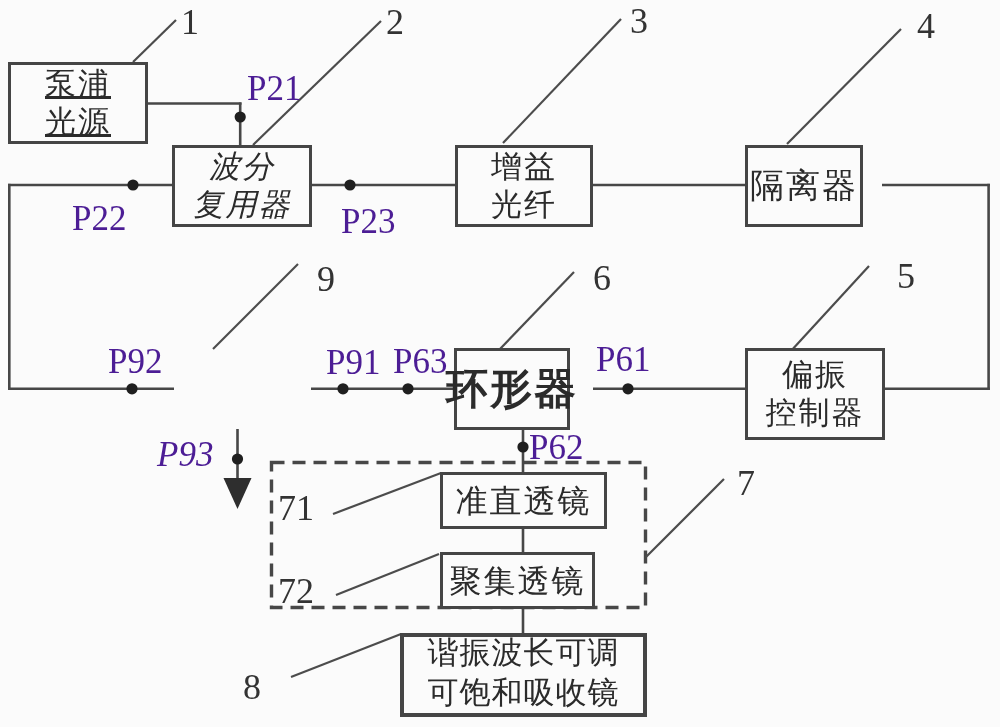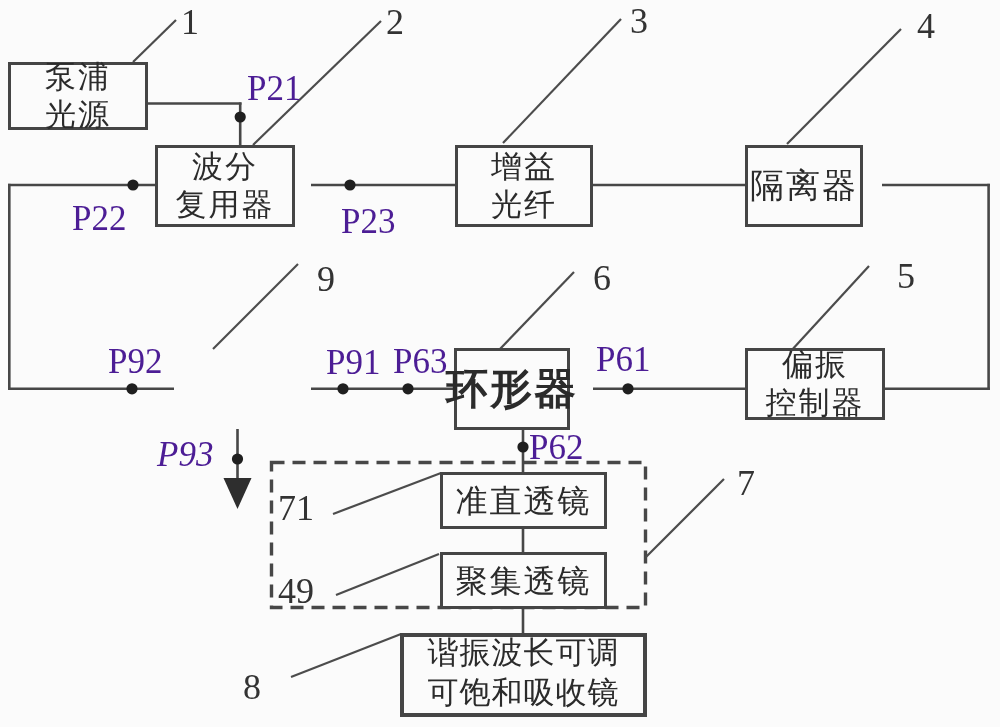--- a/index.html
+++ b/index.html
@@ -29,29 +29,29 @@
     align-items:center;
     justify-content:center;
     text-align:center;
     font-size:31px;
     line-height:38px;
     letter-spacing:2px;
     color:#2b2b2b;
     z-index:2;
   }
   .box .bl{white-space:nowrap;}
-  #pump-box{left:8px;top:62px;width:140px;height:68px;}
-  #wdm-box{left:155px;top:145px;width:140px;height:82px;}
+  #pump-box{left:8px;top:62px;width:140px;height:82px;text-decoration:underline;}
+  #wdm-box{left:172px;top:145px;width:140px;height:82px;font-style:italic;}
   #gain-box{left:455px;top:145px;width:138px;height:82px;justify-content:flex-end;}
   #isolator-box{left:745px;top:145px;width:118px;height:82px;font-size:34px;}
-  #polctrl-box{left:745px;top:348px;width:140px;height:72px;}
+  #polctrl-box{left:745px;top:348px;width:140px;height:92px;}
   #circulator-box{left:454px;top:348px;width:116px;height:82px;font-size:42px;font-weight:bold;}
   #coupler-box{left:172px;top:348px;width:140px;height:82px;font-size:33px;}
   #collimating-box{left:440px;top:472px;width:167px;height:57px;font-size:32px;border-width:3px;}
-  #focusing-box{left:440px;top:552px;width:167px;height:57px;font-size:32px;border-width:3px;}
+  #focusing-box{left:440px;top:552px;width:155px;height:57px;font-size:32px;border-width:3px;}
   #samirror-box{left:400px;top:633px;width:247px;height:84px;font-size:31px;line-height:40px;letter-spacing:1px;border-width:4px;font-family:Liberation Mono, monospace;}
   .ref{
     position:absolute;
     font-size:36px;
     line-height:1.0;
     color:#333;
     z-index:3;
   }
   .port{
     position:absolute;
@@ -169,21 +169,21 @@
 
   <div class="ref" id="ref-1">1</div>
   <div class="ref" id="ref-2">2</div>
   <div class="ref" id="ref-3">3</div>
   <div class="ref" id="ref-4">4</div>
   <div class="ref" id="ref-5">5</div>
   <div class="ref" id="ref-6">6</div>
   <div class="ref" id="ref-9">9</div>
   <div class="ref" id="ref-7">7</div>
   <div class="ref" id="ref-71">71</div>
-  <div class="ref" id="ref-72">49</div>
+  <div class="ref" id="ref-72">72</div>
   <div class="ref" id="ref-8">8</div>
 
   <div class="port" id="port-p21">P21</div>
   <div class="port" id="port-p22">P22</div>
   <div class="port" id="port-p23">P23</div>
   <div class="port" id="port-p92">P92</div>
   <div class="port" id="port-p91">P91</div>
   <div class="port" id="port-p63">P63</div>
   <div class="port" id="port-p61">P61</div>
   <div class="port" id="port-p62">P62</div>

